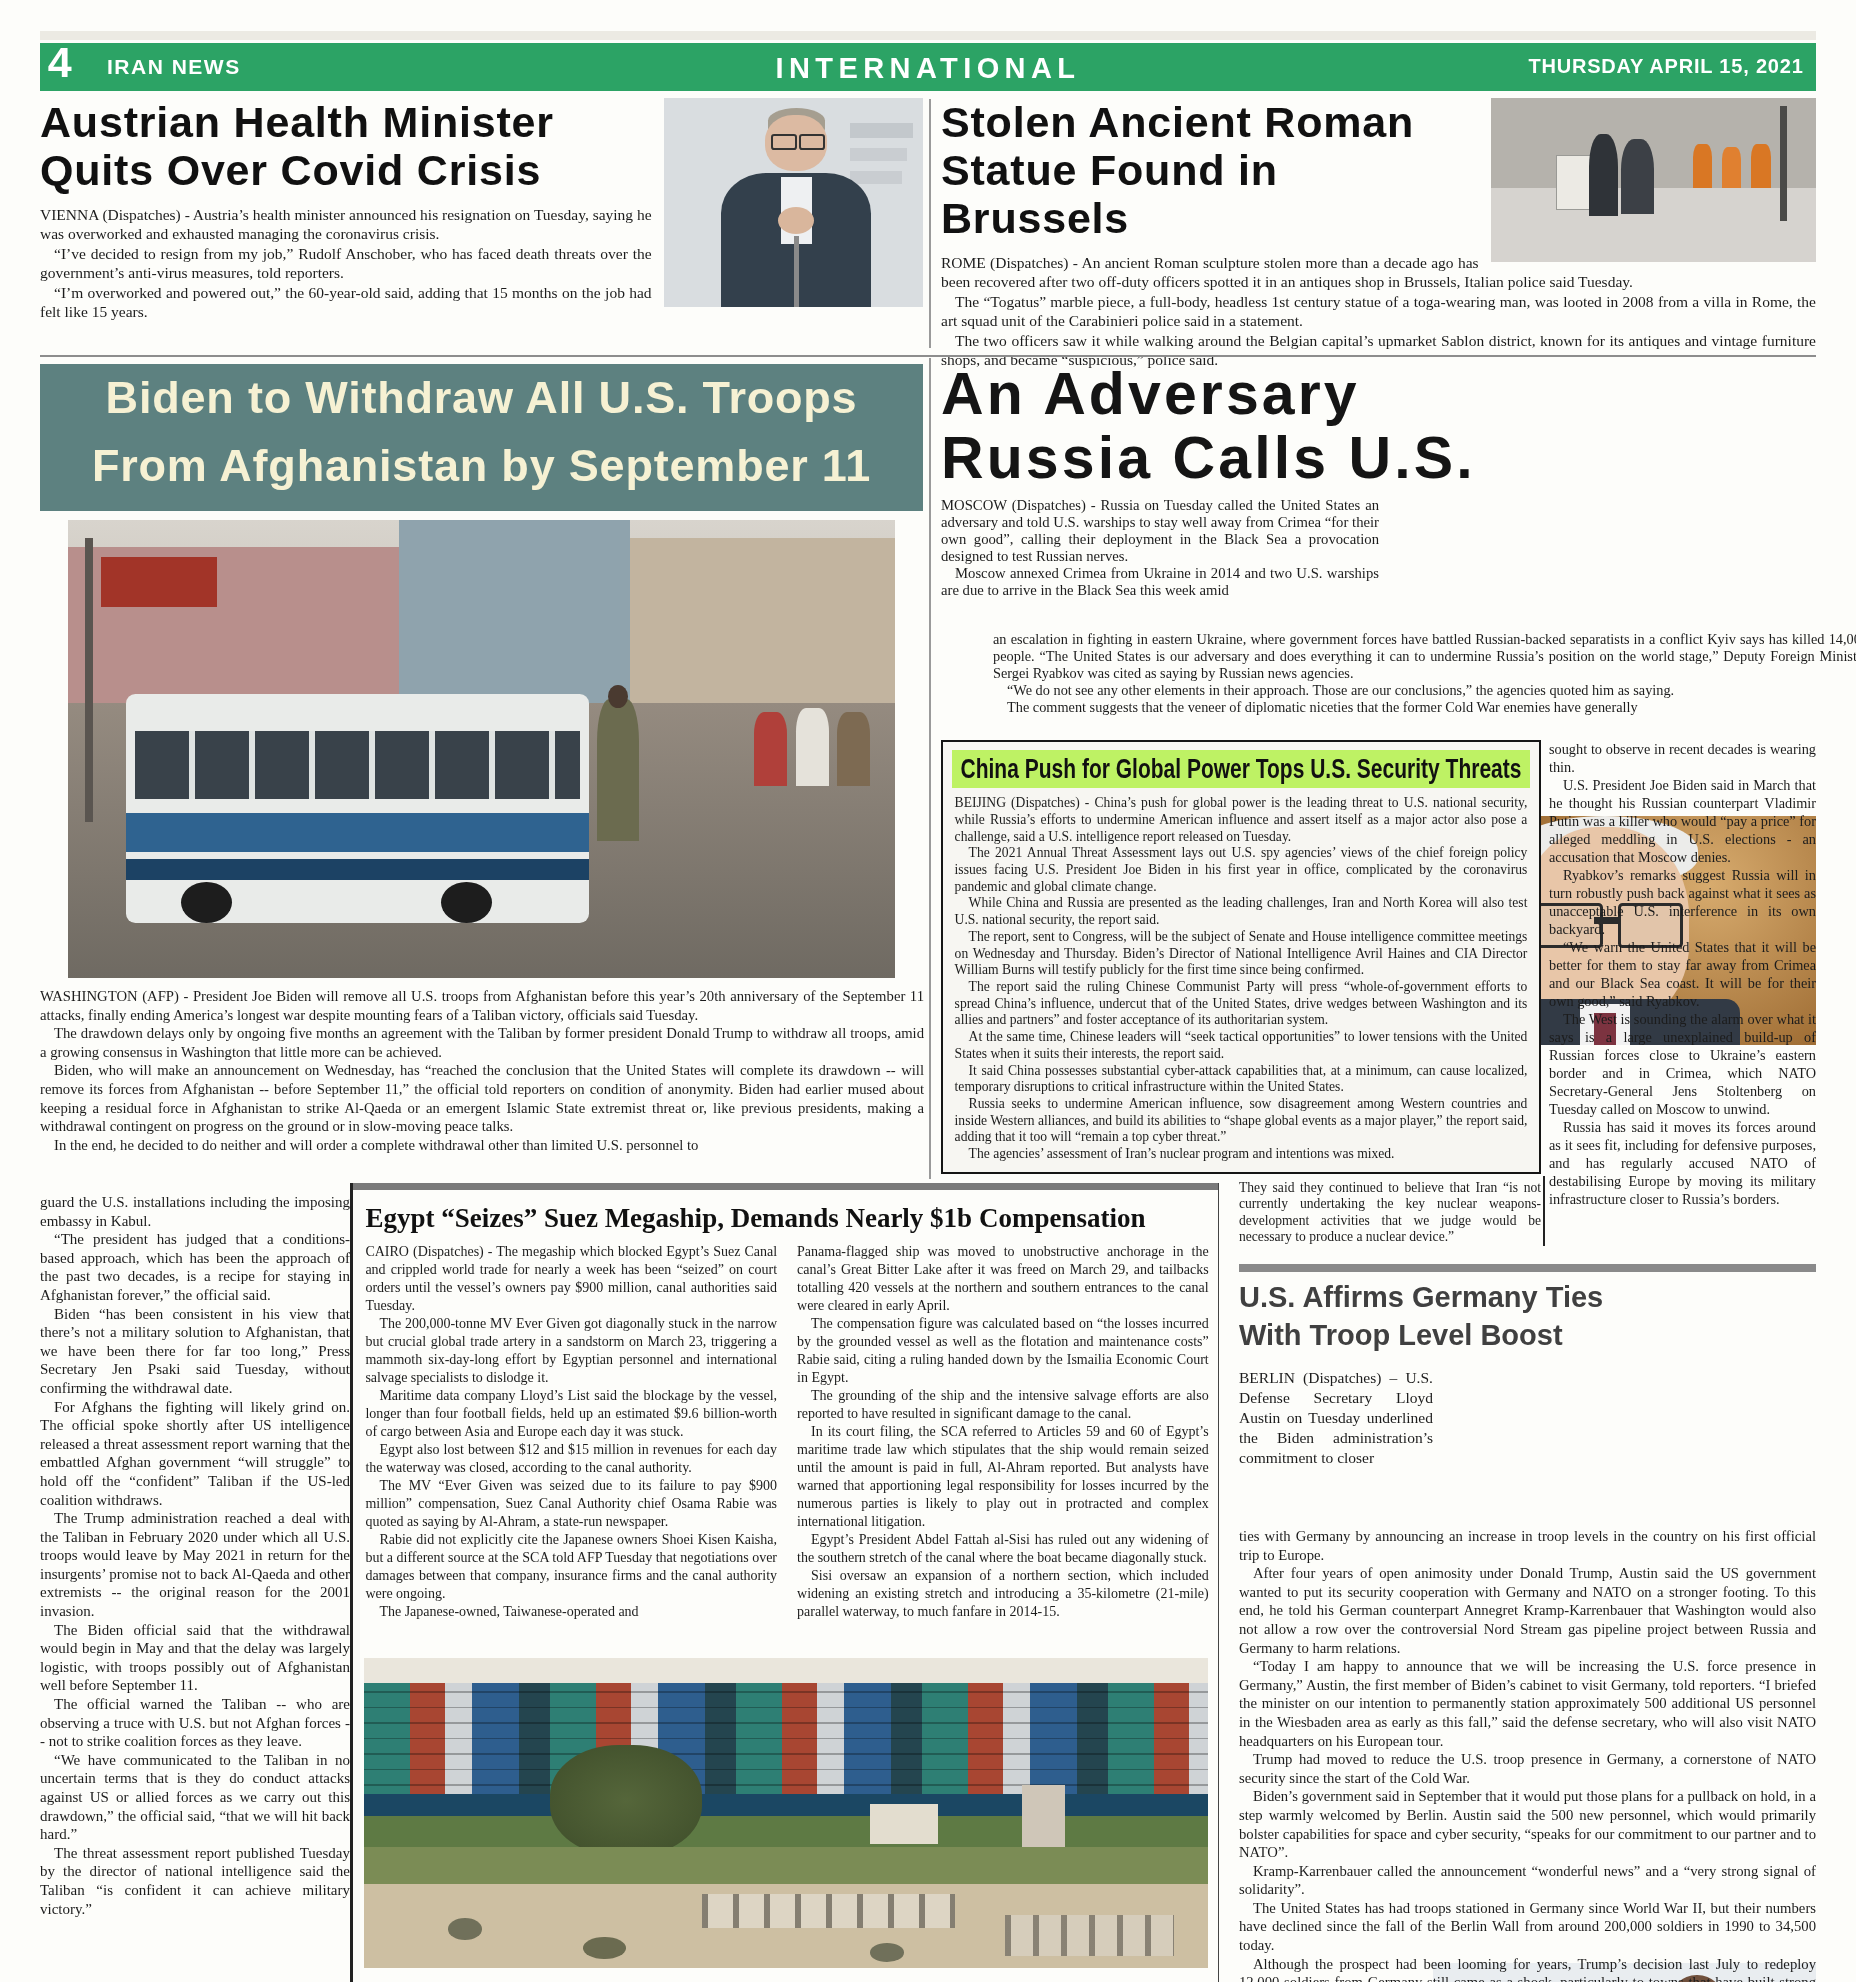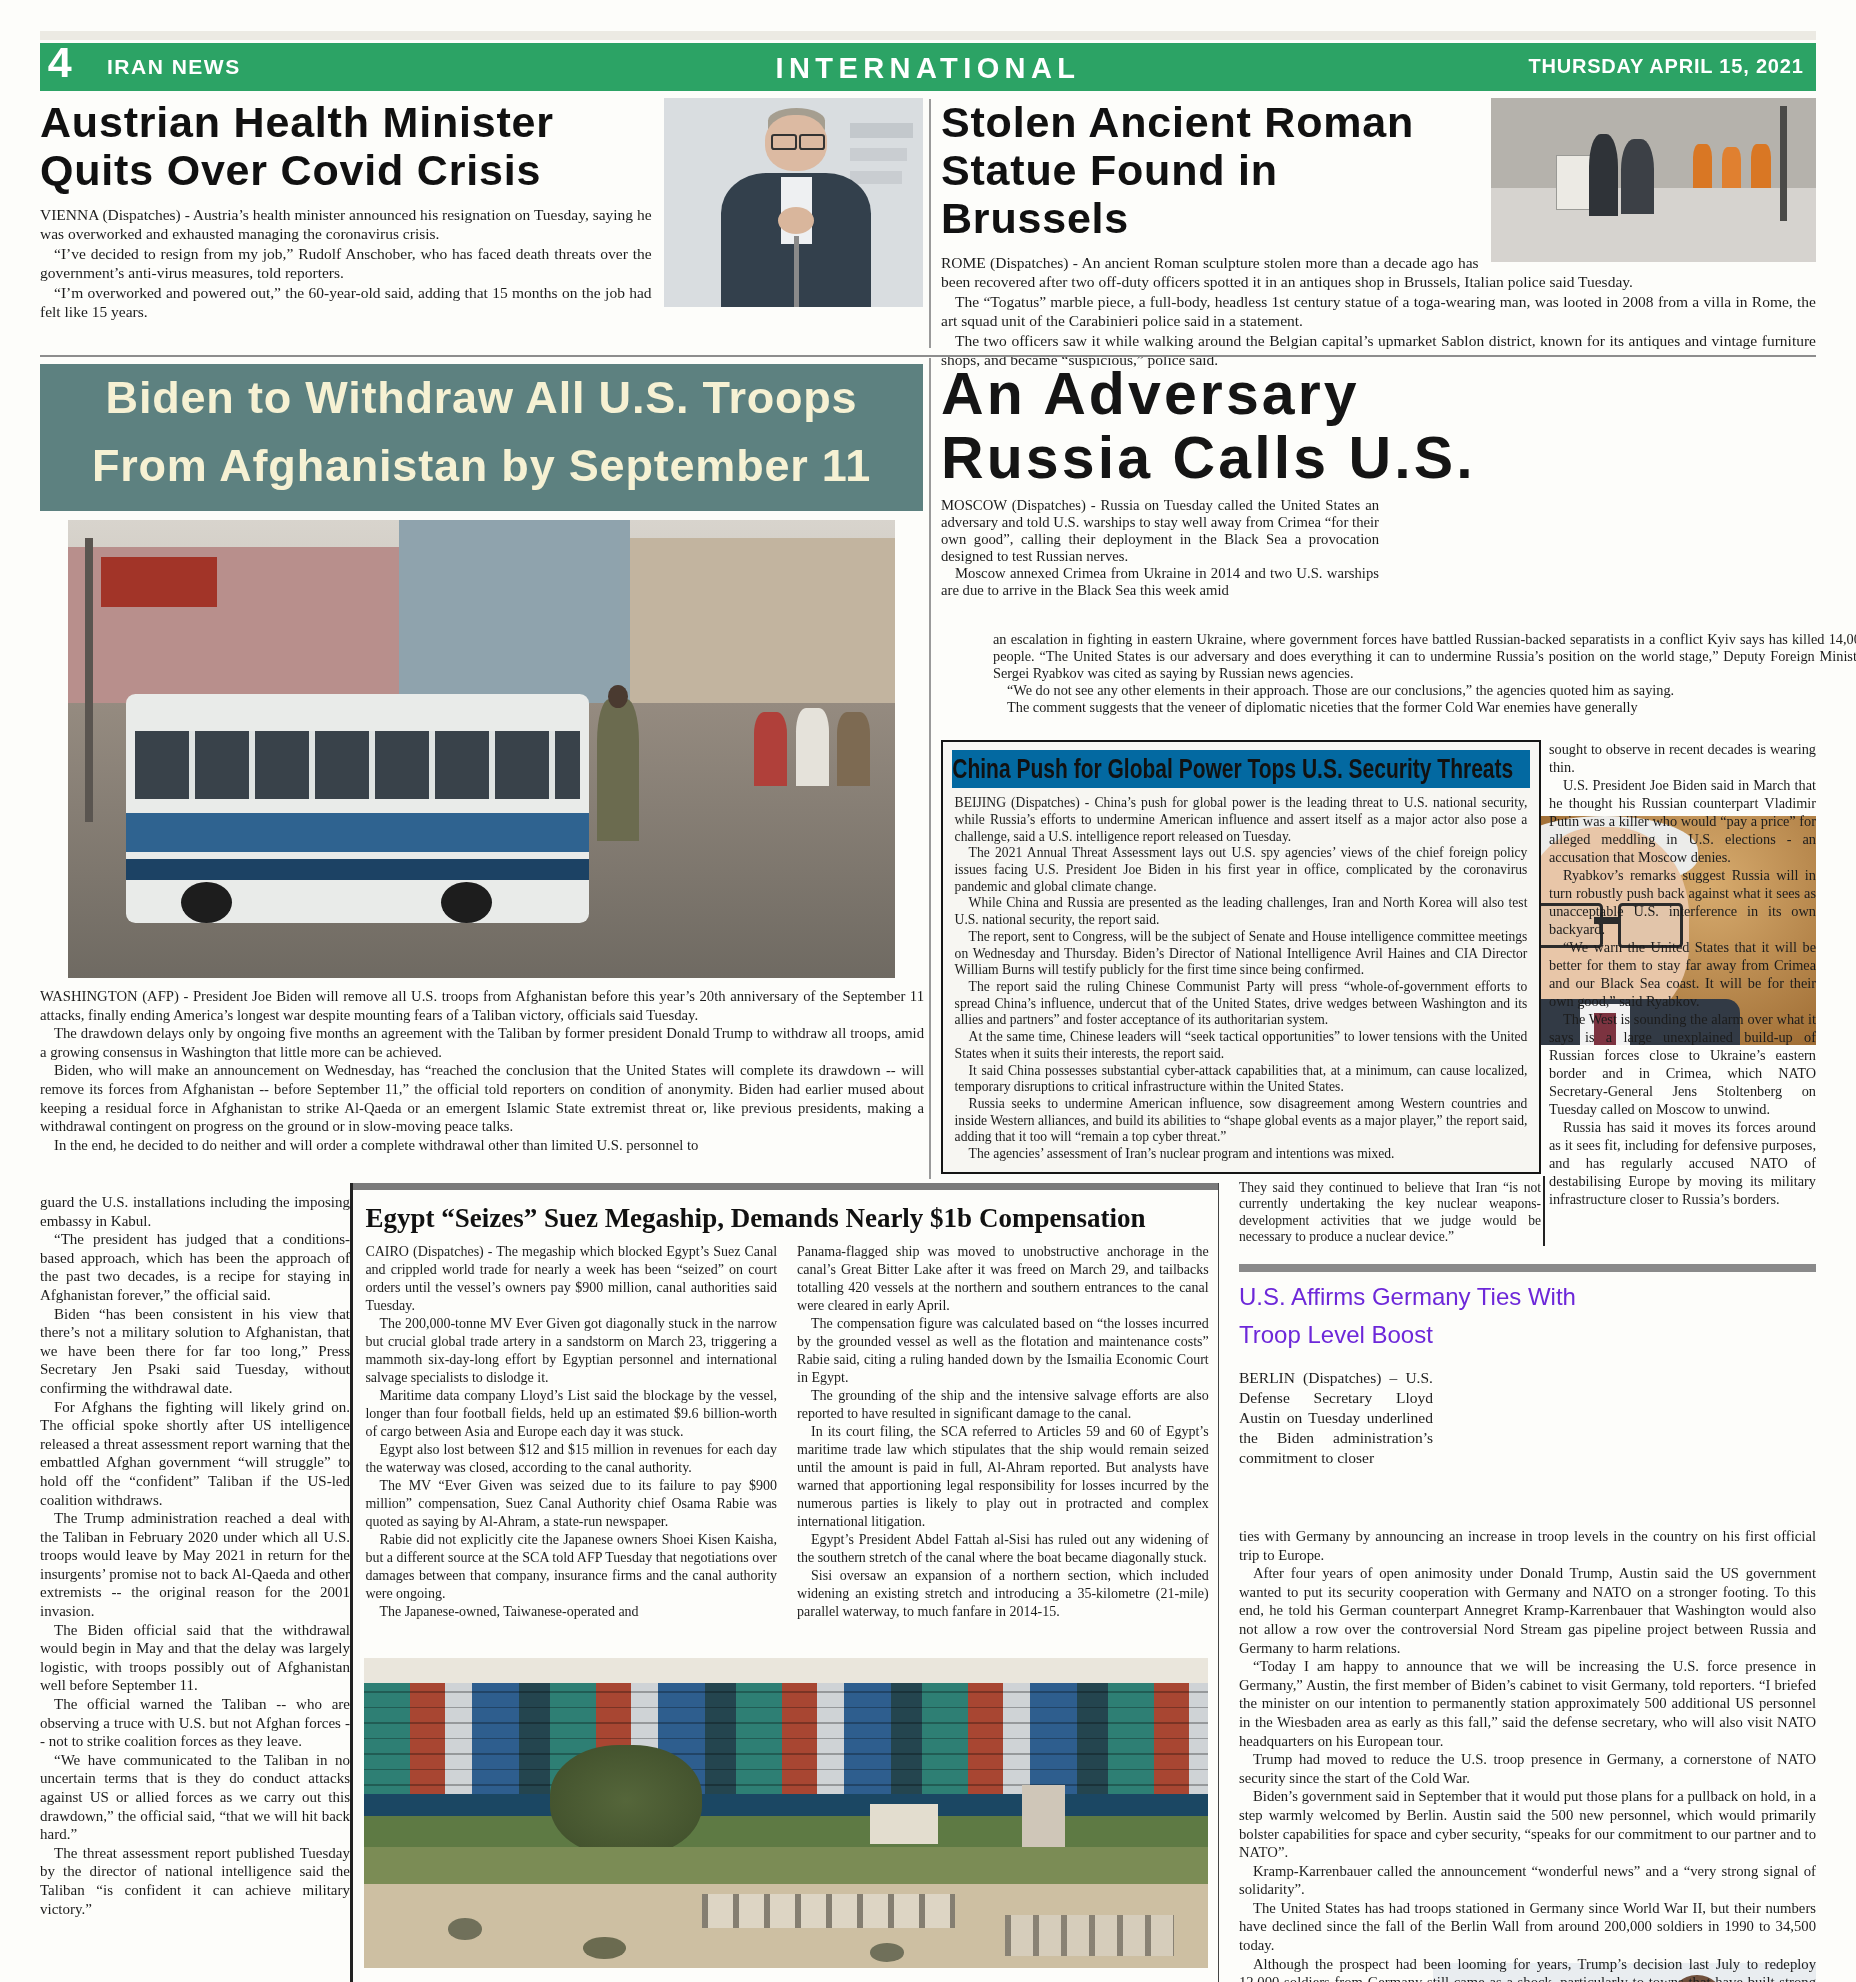--- a/index.html
+++ b/index.html
@@ -28,35 +28,35 @@
   .floatR{float:right;margin:0 0 7.7px 12.4px;}
   
   .banner{left:40px;top:364px;width:883px;height:147px;background:#5d8180;text-align:center;
           font-family:Liberation Sans, sans-serif;font-weight:bold;color:#f6f1d3;}
   .banner div{font-size:45px;line-height:68px;letter-spacing:0.8px;white-space:nowrap;}
   
   .russia-h{font-family:"Liberation Sans",sans-serif;font-weight:bold;font-size:59px;line-height:64px;
             letter-spacing:3.1px;color:#151515;z-index:3;}
   
   .chinabox{left:941px;top:740px;width:600px;height:434px;border:2.3px solid #151515;background:#f7f6f2;box-sizing:border-box;}
-  .chinaband{margin:7.7px 9.3px 6.2px 9.3px;background:#0369a1;text-align:left;padding:7.7px 0 6.2px 0;}
+  .chinaband{margin:7.7px 9.3px 6.2px 9.3px;background:#bef264;text-align:center;padding:7.7px 0 6.2px 0;}
   .chinaband span{display:inline-block;font-family:"Liberation Sans",sans-serif;font-weight:bold;
                   font-size:21px;transform:scale(1,1.3);transform-origin:center;white-space:nowrap;letter-spacing:0px;color:#111;}
   .chinabody{padding:1.5px 11.6px 0 11.6px;font-size:13.6px;line-height:16.7px;}
   
   .egyptbox{left:350px;top:1183px;width:869px;height:799px;border-left:3.1px solid #222;border-right:1.5px solid #444;
             box-sizing:border-box;background:#fdfdfa;}
   .egypt-graybar{position:absolute;left:0;top:0;width:100%;height:7px;background:#7a7a7a;}
   .egypt-h{margin:20px 11px 9.3px 12.4px;font-family:"Liberation Serif",serif;font-weight:bold;
            font-size:27px;letter-spacing:0px;color:#111;white-space:nowrap;}
   .egyptcols{display:flex;gap:20px;padding:0 9.3px 0 12.4px;}
   .egyptcols .col{flex:1;font-size:14px;line-height:18px;}
   
-  .germany-h{font-family:"Liberation Sans",sans-serif;font-weight:normal;font-size:24px;line-height:38px;
-             color:#6d28d9;z-index:3;text-shadow:1.5px 1.5px 0 #fdfdfa,-1.5px -1.5px 0 #fdfdfa,1.5px -1.5px 0 #fdfdfa,-1.5px 1.5px 0 #fdfdfa;}
+  .germany-h{font-family:"Liberation Sans",sans-serif;font-weight:bold;font-size:29px;line-height:38px;
+             color:#404040;z-index:3;text-shadow:1.5px 1.5px 0 #fdfdfa,-1.5px -1.5px 0 #fdfdfa,1.5px -1.5px 0 #fdfdfa,-1.5px 1.5px 0 #fdfdfa;}
   
   .ph{position:absolute;}
 </style>
 </head>
 <body>
 
 <div class="page">
 
   <div class="abs topstrip"></div>
   <div class="abs hbar">

